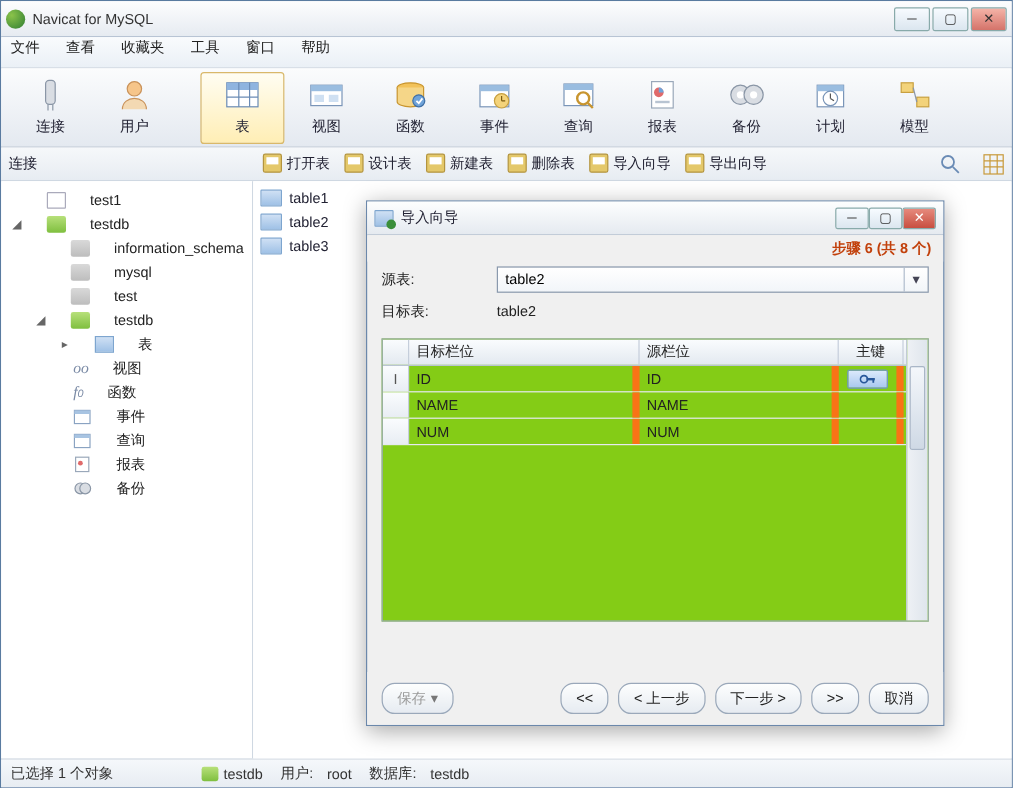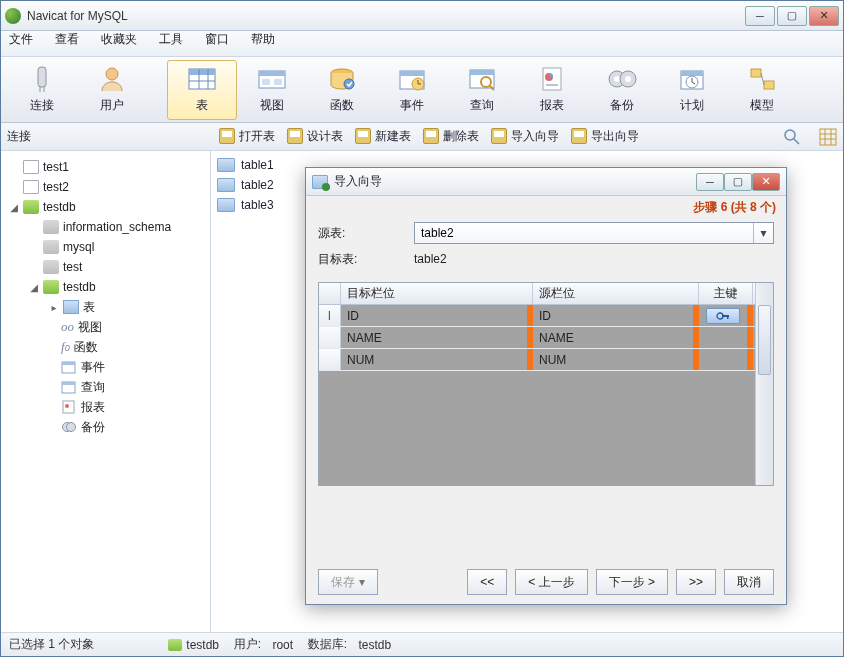--- a/index.html
+++ b/index.html
@@ -25,21 +25,21 @@
 .sectb{height:28px;background:linear-gradient(#f6f8fa,#e7ecf2);border-bottom:1px solid #cfd8e2;display:flex;align-items:center;padding:0 6px;gap:12px}
 .sectb .leftlab{width:200px;color:#223}
 .secbtn{display:flex;align-items:flex-start;gap:4px;color:#223}
 .secbtn .si{width:16px;height:16px;background:#e4c86a;border:1px solid #b3943f;border-radius:2px;position:relative}
 .secbtn .si::after{content:"";position:absolute;inset:2px 2px 6px 2px;background:#fff}
 .sectb .spacer{flex:1}
 .sectb .righticon{width:18px;height:18px;margin-left:6px}
 
 .body{flex:1;display:flex;min-height:0}
 .tree{width:210px;border-right:1px solid #cfd8e2;background:#fff;padding:6px 2px;overflow:auto}
-.node{display:flex;align-items:center;height:20px;gap:4px;padding-left:6px;color:#222}
+.node{display:flex;align-items:center;height:20px;gap:20px;padding-left:6px;color:#222}
 .node .exp{width:10px;color:#666;font-size:10px;text-align:center}
 .node .nico{width:16px;height:14px}
 .dbico{background:linear-gradient(#d9d9d9,#bdbdbd);border-radius:2px}
 .dbico.g{background:linear-gradient(#b7e07a,#7fbf3f)}
 .fileico{background:#fff;border:1px solid #aab;border-radius:1px}
 .tblico{background:linear-gradient(#cfe0f4,#9fc1e6);border:1px solid #7da5cf}
 .fx{font-style:italic;color:#7a8aa5;font-family:serif;font-size:13px}
 .content{flex:1;background:#fff;padding:4px 6px;position:relative}
 .objlist .obj{display:flex;align-items:center;gap:6px;height:20px;color:#223}
 .objlist .oi{width:18px;height:14px;background:linear-gradient(#cfe0f4,#9fc1e6);border:1px solid #7da5cf;border-radius:1px}
@@ -52,39 +52,39 @@
 .dlg-tb .winbtn{width:28px;height:18px}
 .dlg-tb .winbtn.red{background:linear-gradient(#e68a7d,#c84f40);color:#fff}
 .dlg-step{height:22px;display:flex;align-items:center;justify-content:flex-end;padding:0 10px;background:#f0f0f0;color:#c2410c;font-weight:bold}
 .dlg-desc{padding:6px 12px 10px;color:#222}
 .dlg-form{padding:2px 12px}
 .frow{display:flex;align-items:center;height:26px}
 .frow .flab{width:96px;color:#222}
 .frow .fval{flex:1;color:#222}
 .select{flex:1;height:22px;border:1px solid #8a99ad;background:linear-gradient(#fff,#f2f5f9);display:flex;align-items:center;padding:0 6px;position:relative}
 .select .arrow{position:absolute;right:0;top:0;width:20px;height:100%;border-left:1px solid #b0bccd;display:flex;align-items:center;justify-content:center;color:#445}
-.grid{margin:8px 12px 0;border:1px solid #9aa8ba;background:#a3a3a3;height:204px;position:relative;display:flex}
+.grid{margin:8px 12px 0;border:1px solid #9aa8ba;background:#84cc16;height:236px;position:relative;display:flex}
 .gridinner{flex:1;overflow:hidden}
 .ghead{display:flex;height:22px;background:linear-gradient(#fafcfe,#e3e9f0);border-bottom:1px solid #b9c4d2}
 .gh{border-right:1px solid #c5cedb;display:flex;align-items:center;padding:0 6px;color:#222}
 .gh.rowh{width:22px;padding:0}
 .gh.c1{width:192px}
 .gh.c2{width:166px}
 .gh.c3{width:54px;justify-content:center}
 .grow{display:flex;height:22px;border-bottom:1px solid #e6eaef}
 .gc{border-right:6px solid #f97316;display:flex;align-items:center;padding:0 6px;color:#222}
 .gc.rowh{width:22px;background:linear-gradient(#fafcfe,#e8edf3);border-right:1px solid #c5cedb;justify-content:center;color:#555}
 .gc.c1{width:192px}
 .gc.c2{width:166px}
 .gc.c3{width:54px;justify-content:center}
 .pk{width:34px;height:16px;background:linear-gradient(#dbe9fb,#a9c8ef);border:1px solid #6f97c6;border-radius:2px;display:flex;align-items:center;justify-content:center}
 .gridvscroll{width:18px;background:linear-gradient(90deg,#eef1f5,#dfe5ec);border-left:1px solid #c1cad6;position:relative}
 .gridvscroll .thumb{position:absolute;left:2px;right:2px;top:22px;height:70px;background:linear-gradient(#f4f7fb,#cfd9e5);border:1px solid #a9b6c7;border-radius:2px}
 .dlg-btns{height:44px;display:flex;align-items:center;gap:8px;padding:0 12px;margin-top:auto;background:#f0f0f0}
-.btn{height:26px;padding:0 12px;border:1px solid #9aa8ba;background:linear-gradient(#fdfefe,#e6ebf1);border-radius:0;display:flex;align-items:center;color:#222;gap:4px}
+.btn{height:26px;padding:0 12px;border:1px solid #9aa8ba;background:linear-gradient(#fdfefe,#e6ebf1);border-radius:11px;display:flex;align-items:center;color:#222;gap:4px}
 .btn.disabled{color:#9a9a9a}
 
 .status{height:24px;border-top:1px solid #cfd8e2;background:linear-gradient(#f5f8fb,#e7ecf2);display:flex;align-items:center;padding:0 8px;color:#333;gap:14px}
 .status .sdb{display:flex;align-items:center;gap:4px;margin-left:60px}
 .status .sdbico{width:14px;height:12px;background:linear-gradient(#b7e07a,#7fbf3f);border-radius:2px}
 
 svg{display:block}
 </style>
 </head>
 <body>
@@ -252,25 +252,20 @@
       </svg>
   </div>
 
   <div class="body">
 
     <div class="tree">
       <div class="node">
           <span class="exp"></span>
           <span class="nico fileico"></span>
           <span>test1</span>
-        </div>
-      <div class="node">
-          <span class="exp"></span>
-          <span class="nico fileico"></span>
-          <span>test2</span>
         </div>
       <div class="node">
           <span class="exp">◢</span>
           <span class="nico dbico g"></span>
           <span>testdb</span>
         </div>
       <div class="node" style="padding-left:26px">
           <span class="exp"></span>
           <span class="nico dbico"></span>
           <span>information_schema</span>

